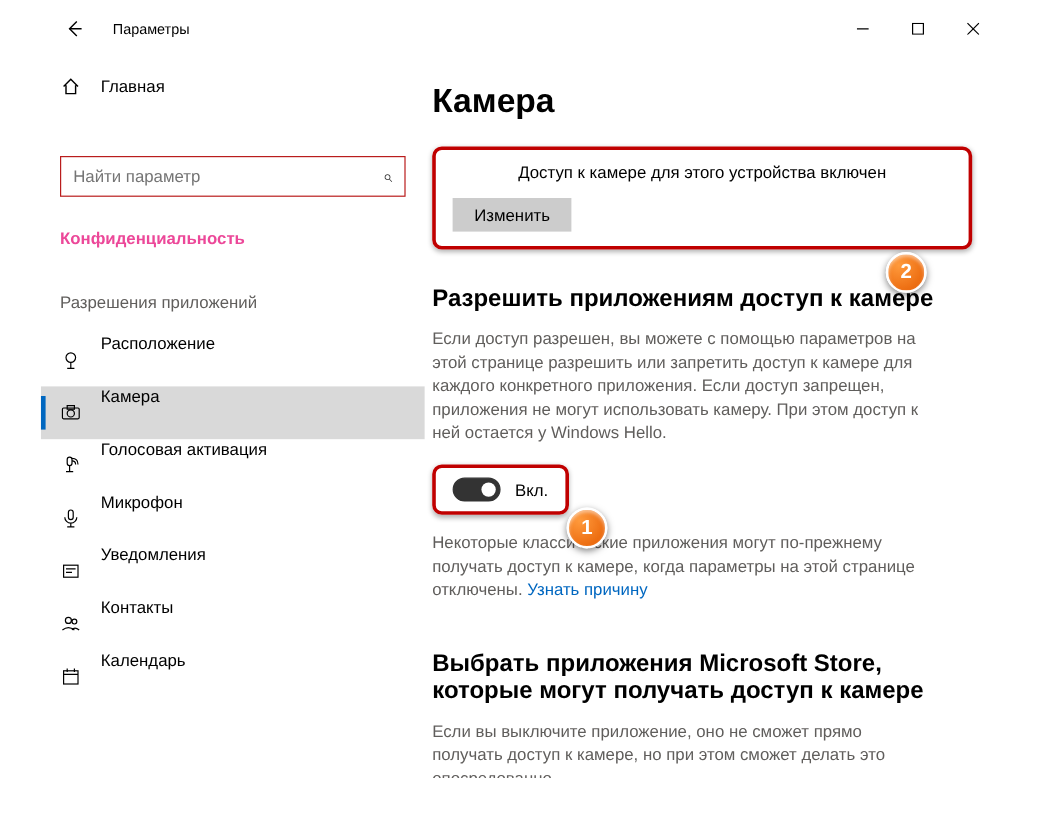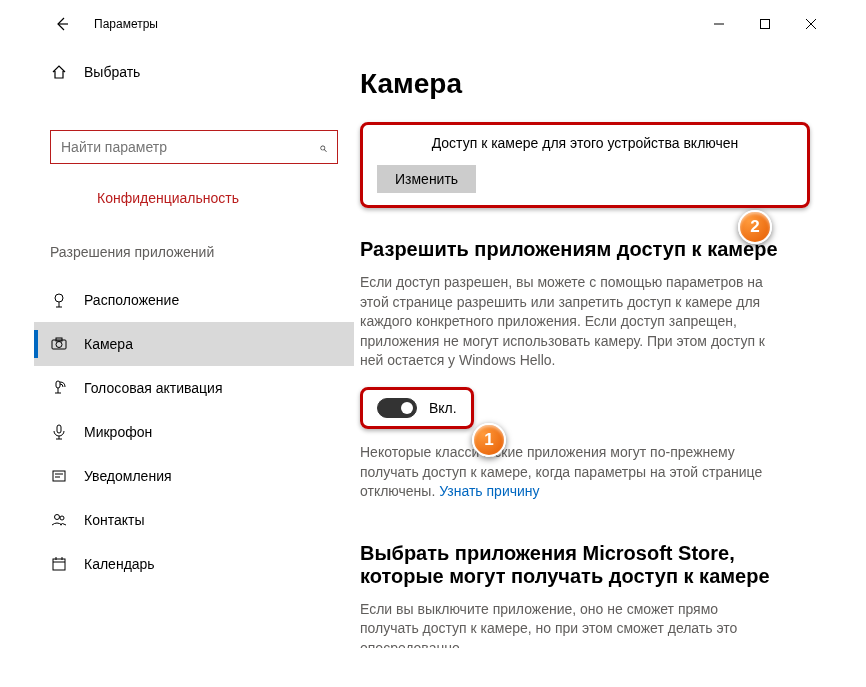--- a/index.html
+++ b/index.html
@@ -12,23 +12,23 @@
 .titlebar-right { display: flex; }
 .win-btn { width: 46px; height: 32px; display: flex; align-items: center; justify-content: center; cursor: pointer; font-size: 10px; }
 .content { flex: 1; display: flex; overflow: hidden; }
 .sidebar { width: 320px; padding: 16px 0 0 0; overflow-y: auto; }
 .sidebar-inner { padding: 0 16px; }
 .home-row { display: flex; align-items: center; gap: 16px; padding: 8px 0 14px 0; cursor: pointer; }
 .home-row span.lbl { font-size: 14px; color: #000; }
 .search-box { height: 34px; border: 1px solid #b91c1c; display: flex; align-items: center; justify-content: space-between; padding: 1px 10px; margin-bottom: 20px; background: #fff; margin-top: 36px; }
 .search-box input { border: none; outline: none; flex: 1; font-size: 14px; background: transparent; }
 .search-icon { font-size: 14px; color: #333; transform: scaleX(-1); }
-.section-label { font-size: 14px; font-weight: 400; color: #b91c1c; padding: 6px 0 28px 0; margin-left: 47px; }
+.section-label { font-size: 14px; font-weight: 700; color: #ec4899; padding: 6px 0 28px 0; }
 .section-header { font-size: 14px; color: #605e5c; padding: 10px 0 18px 0; }
-.side-item { display: flex; align-items: center; gap: 16px; height: 44px; padding-left: 16px; cursor: pointer; font-size: 14px; color: #000; position: relative; }
+.side-item { display: flex; gap: 16px; height: 44px; padding-left: 16px; cursor: pointer; font-size: 14px; color: #000; position: relative; }
 .side-item.active { background: #d9d9d9; }
 .side-item.active::before { content: ""; position: absolute; left: 0; top: 8px; bottom: 8px; width: 4px; background: #0067c0; }
 .side-icon { width: 18px; display: flex; align-items: center; justify-content: center; font-size: 16px; color: #000; }
 .main { flex: 1; padding: 28px 24px 0 6px; overflow-y: auto; position: relative; }
 .page-title { font-size: 28px; font-weight: 600; margin-bottom: 22px; }
 .group1 { border: 3px solid #c00000; border-radius: 8px; padding: 10px 14px 12px 14px; margin-bottom: 30px; position: relative; box-shadow: 0 2px 4px rgba(0,0,0,0.3); }
 .g1-text { font-size: 14px; margin-bottom: 14px; text-align: center; }
 .change-btn { background: #ccc; border: none; padding: 6px 18px; font-size: 14px; cursor: pointer; }
 .h2 { font-size: 20px; font-weight: 600; margin-bottom: 12px; }
 .desc { font-size: 14px; color: #605e5c; line-height: 1.4; margin-bottom: 16px; max-width: 420px; }
@@ -79,21 +79,21 @@
 
   <div class="content">
     <div class="sidebar">
       <div class="sidebar-inner">
         <div class="home-row">
           <span class="side-icon">
               <svg width="16" height="16" viewBox="0 0 16 16">
                 <path d="M2 8 L8 2 L14 8 M4 7 V14 H12 V7" stroke="#000" fill="none" stroke-width="1.2"></path>
               </svg>
             </span>
-          <span class="lbl">Выбрать</span>
+          <span class="lbl">Главная</span>
         </div>
         <div class="search-box">
           <input placeholder="Найти параметр" style="">
           <span class="search-icon">⌕</span>
         </div>
         <div class="section-label">Конфиденциальность</div>
         <div class="section-header">Разрешения приложений</div>
       </div>
 
       <div class="side-item">

